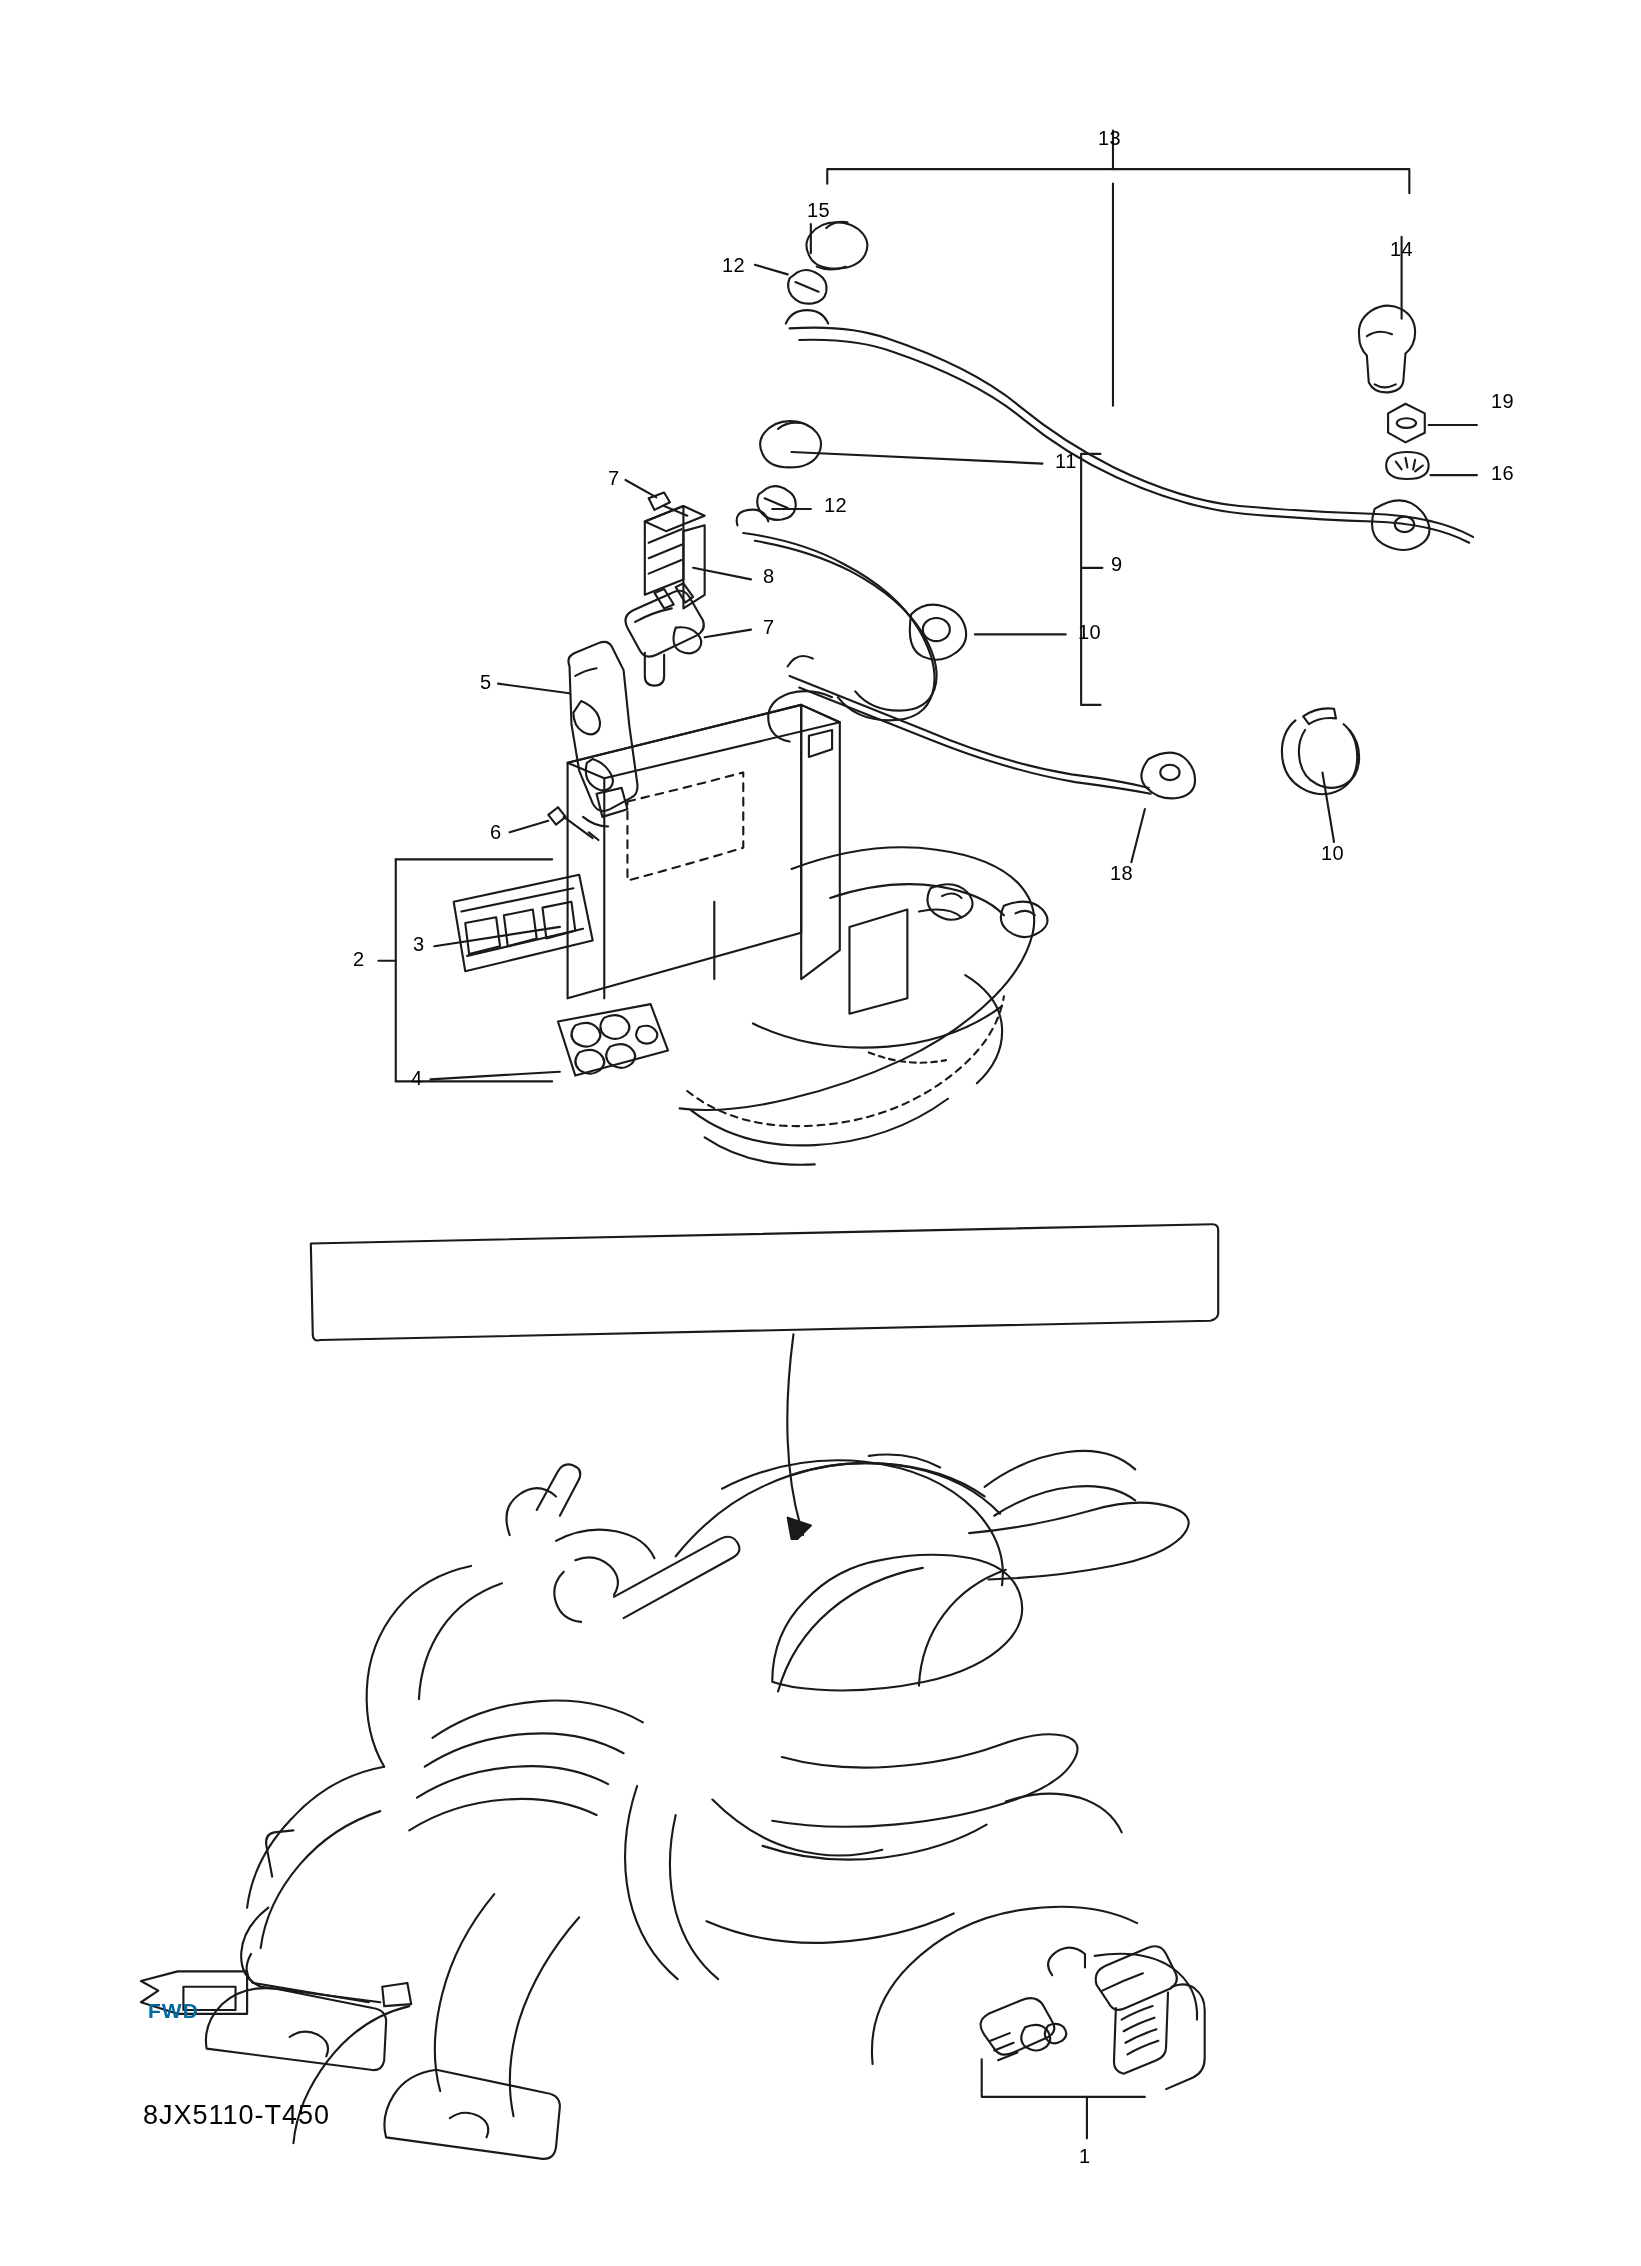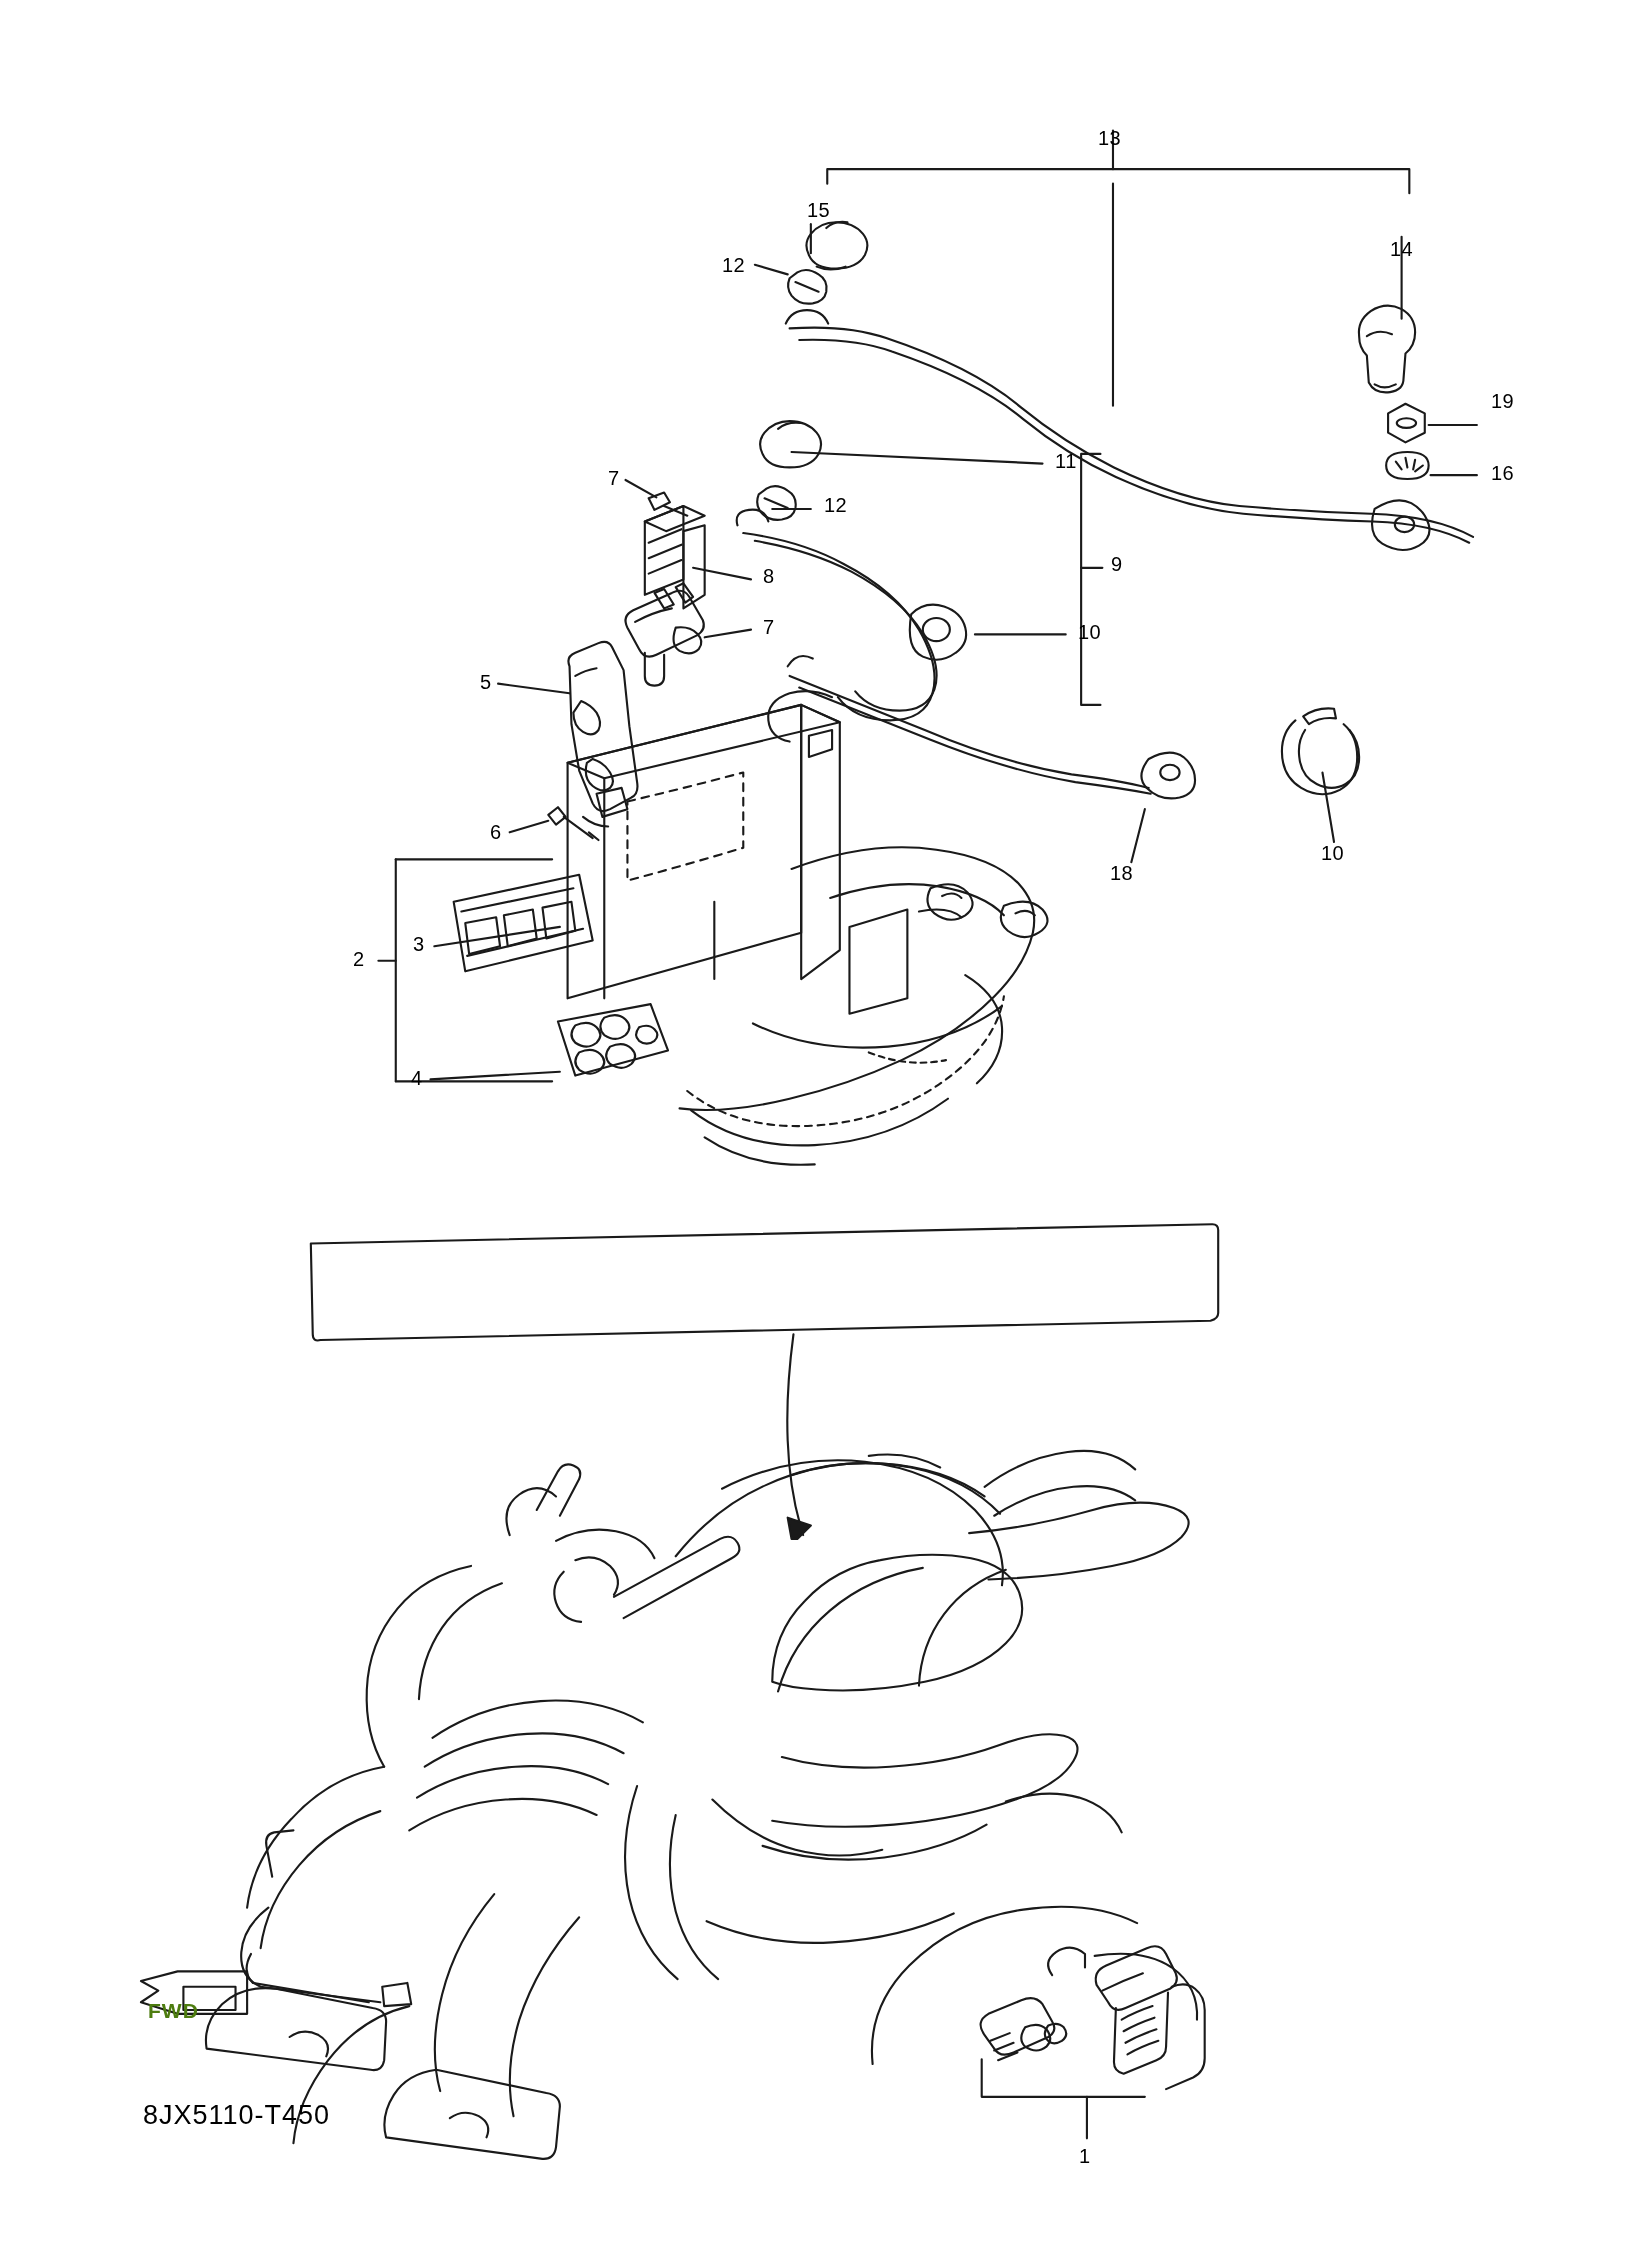--- a/index.html
+++ b/index.html
@@ -44,21 +44,21 @@
     color: #000000;
   }
   .fwd-label {
     position: absolute;
     left: 148px;
     top: 1999px;
     font-family: "Liberation Sans", sans-serif;
     font-size: 21px;
     font-weight: bold;
     letter-spacing: 1px;
-    color: #4d7c0f;
+    color: #0369a1;
   }
 </style>
 </head>
 <body>
 
 <div id="diagram-root">
 
   <svg class="sheet" viewBox="0 0 1700 2347">
     <g fill="none" stroke="#1a1a1a" stroke-width="2.2" stroke-linecap="round" stroke-linejoin="round">
 

